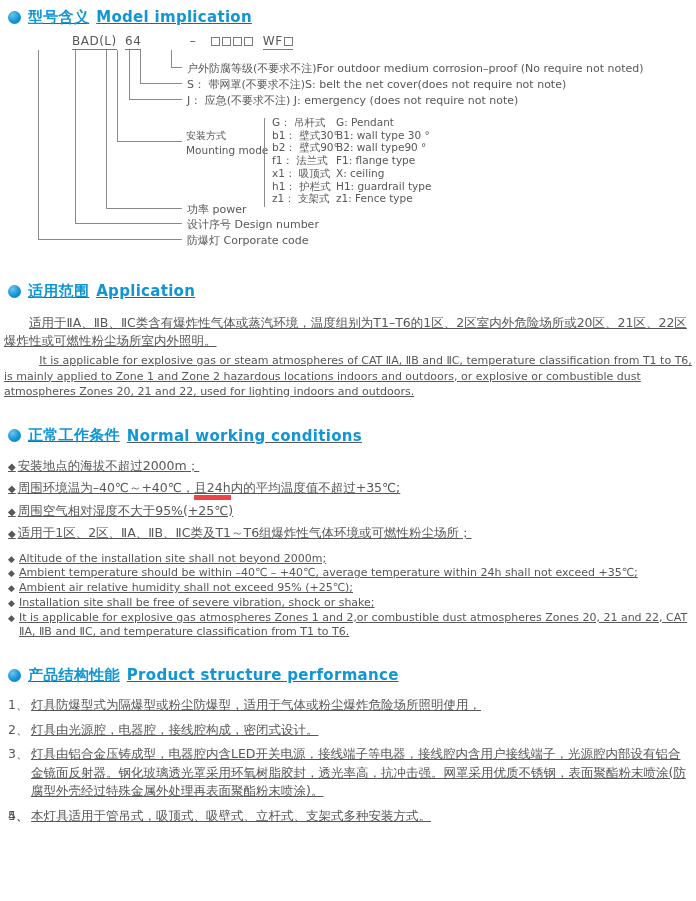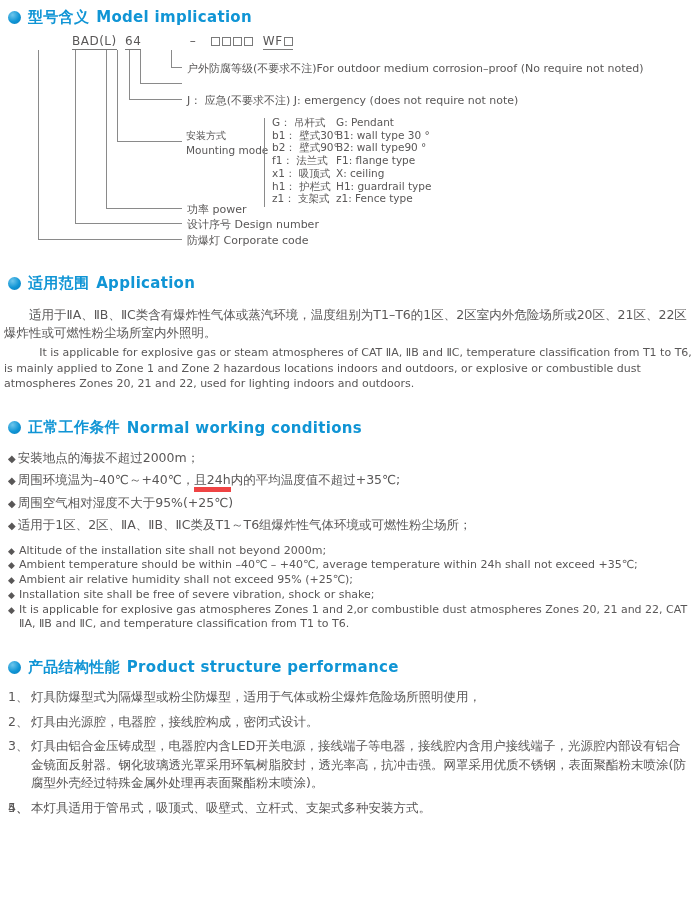--- a/index.html
+++ b/index.html
@@ -3,21 +3,21 @@
 <meta charset="utf-8">
 <style>
   * { margin:0; padding:0; box-sizing:border-box; }
   html,body { background:#ffffff; }
   body {
     width:696px; height:901px;
     font-family:"DejaVu Sans","Liberation Sans",sans-serif;
     color:#595757;
     overflow:hidden;
   }
-  .page { position:relative; width:696px; height:730px; padding:6px 0 0 0; }
+  .page { position:relative; width:696px; height:730px; padding:6px 0 0 0;text-decoration:underline; }
 
   
   .sec-title { display:flex; align-items:center; gap:7px; padding-left:8px; height:22px; }
   .dot {
     width:13px; height:13px; border-radius:50%;
     background:radial-gradient(circle at 35% 30%, #6ec6ec 0%, #1095d5 55%, #0b7ab8 100%);
     flex:0 0 auto;
   }
   .sec-title .t { font-size:15px; font-weight:bold; color:#1095d5; letter-spacing:0.3px; }
 
@@ -51,21 +51,21 @@
   .wc-en .row { position:relative; padding-left:11px; line-height:14.8px; }
   .dia { margin-right:2px; font-size:10px; }
   .wc-en .dia { position:absolute; left:0; top:0; font-size:9px; }
   .u-part { border-bottom:5px solid #ef4444; }
 
   
   .ps-list { margin:10px 8px 0 8px; font-size:12.5px; }
   .ps-item { position:relative; padding-left:23px; line-height:18.8px; margin-bottom:5.5px; }
   .ps-item .num { position:absolute; left:0; top:0; }
 
-  .mt-sec2 { margin-top:14px; }
+  .mt-sec2 { margin-top:22px; }
   .mt-sec3 { margin-top:25px; }
   .mt-sec4 { margin-top:24px; }
 </style>
 </head>
 <body>
 
 <div class="page">
 
   <div class="sec-title">
     <span class="dot"></span>
@@ -84,20 +84,21 @@
 
     <div class="conn" style="left:171px;top:18px;width:11px;height:18px;"></div>
     <div class="conn" style="left:140px;top:18px;width:42px;height:34px;"></div>
     <div class="conn" style="left:129px;top:18px;width:53px;height:50px;"></div>
     <div class="conn" style="left:117px;top:18px;width:65px;height:92px;"></div>
     <div class="conn" style="left:106px;top:18px;width:76px;height:159px;"></div>
     <div class="conn" style="left:75px;top:18px;width:107px;height:174px;"></div>
     <div class="conn" style="left:38px;top:18px;width:144px;height:190px;"></div>
 
     <div class="callout" style="left:187px;top:29px;">户外防腐等级(不要求不注)For outdoor medium corrosion–proof (No require not noted)</div>
+    <div class="callout" style="left:187px;top:45px;">S： 带网罩(不要求不注)S: belt the net cover(does not require not note)</div>
     <div class="callout" style="left:187px;top:61px;">J： 应急(不要求不注) J: emergency (does not require not note)</div>
 
     <div class="mount-label">
       <div class="zh">安装方式</div>
       <div class="en">Mounting mode</div>
     </div>
     <div class="mount-bar"></div>
     <div class="mount-list">
       <div><span class="mcode">G： 吊杆式</span><span>G: Pendant</span></div>
       <div><span class="mcode">b1： 壁式30°</span><span>B1: wall type 30 °</span></div>

